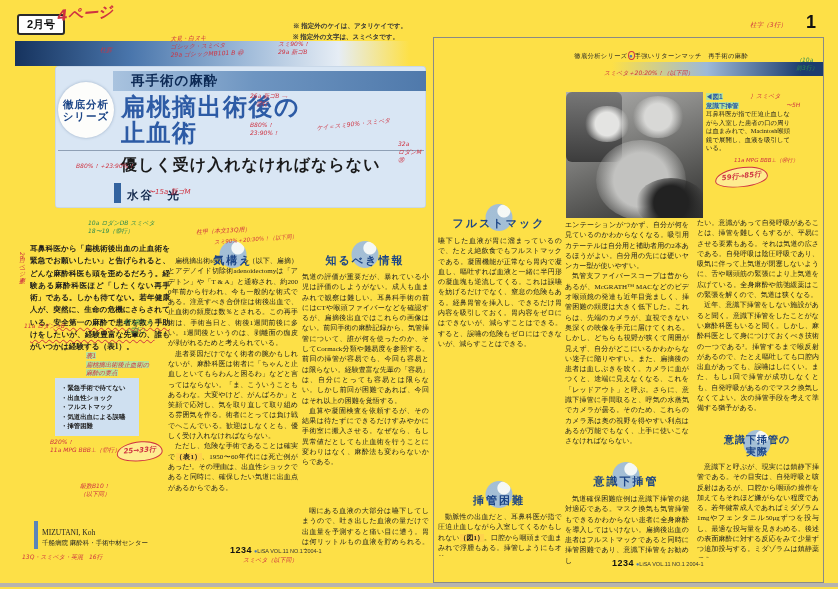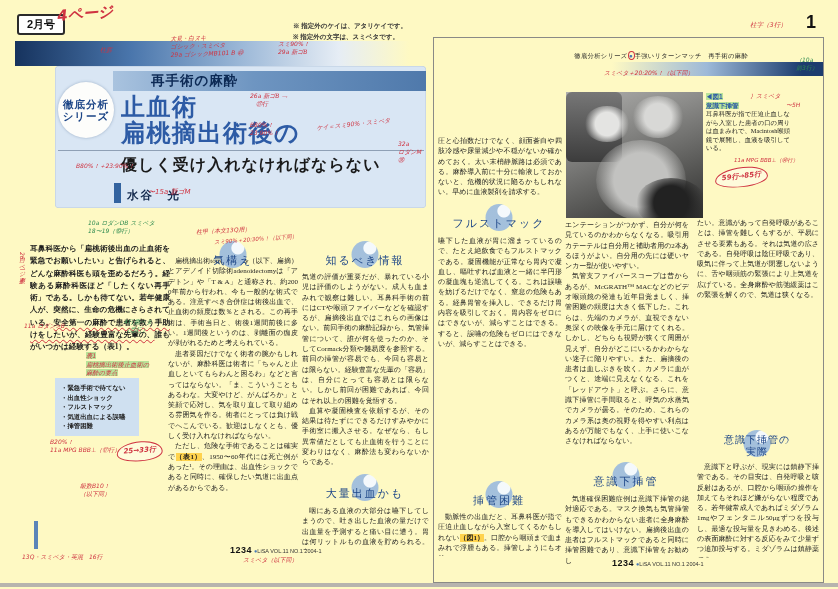--- a/index.html
+++ b/index.html
@@ -1,16 +1,16 @@
 <!DOCTYPE html>
 <html><head>
 <meta charset="utf-8">
 <style>
   html,body{margin:0;padding:0;background:#e8e6e1;}
-  #spread{position:relative;width:838px;height:589px;background:#fef9c3;overflow:hidden;
+  #spread{position:relative;width:838px;height:589px;background:#fde047;overflow:hidden;
           font-family:"Liberation Serif","DejaVu Serif",serif;}
   
   .scan-bottom{position:absolute;left:0;top:583px;width:838px;height:4px;background:#b7b4ae;}
   .rp-frame{position:absolute;left:433px;top:37px;width:389px;height:544px;border:1px solid #8a8a86;}
   
   .issue-box{position:absolute;left:17px;top:14px;border:2px solid #2b2b2b;border-radius:3px;
              background:#fff;padding:1px 8px;font-family:"Liberation Sans",sans-serif;
              font-weight:bold;font-size:11px;color:#111;}
   .printer-notes{position:absolute;left:293px;top:20px;width:130px;font-family:"Liberation Sans",sans-serif;
                  font-size:6.5px;font-weight:bold;color:#333;line-height:11px;white-space:pre-line;}
@@ -25,21 +25,21 @@
   .runhead .dot{color:#4a7ab5;border:1px solid #cf3341;border-radius:50%;padding:0 .5px;}
   
   .panel{position:absolute;left:55px;top:66px;width:371px;height:142px;background:#d9e6f4;
          border-radius:4px;box-shadow:0 0 0 .5px #b9c9dd inset;}
   .band{position:absolute;left:113px;top:71px;width:313px;height:20px;
         background:linear-gradient(90deg,#a9c3df 0%,#6e95c1 45%,#54204px,#4f79ab 100%);
         background:linear-gradient(90deg,#a9c3df 0%,#6e95c1 45%,#4f79ab 100%);
         display:flex;align-items:center;padding-left:14px;box-sizing:border-box;
         font-family:"Liberation Sans",sans-serif;font-weight:bold;font-size:13.5px;letter-spacing:1px;}
   .band .k1{color:#fff;text-shadow:0 0 2px #2c517e;}
-  .band .k2{color:#0d2a55;margin-left:24px;}
+  .band .k2{color:#0d2a55;margin-left:4px;}
   .badge{position:absolute;left:58px;top:82px;width:56px;height:56px;border-radius:50%;background:#fdfdfb;
          box-shadow:0 0 3px rgba(60,90,130,.4);display:flex;flex-direction:column;align-items:center;
          justify-content:center;font-family:"Liberation Sans",sans-serif;font-weight:bold;
          font-size:10.5px;color:#1c4587;line-height:12px;letter-spacing:1px;}
   .m-title{position:absolute;left:121px;top:94px;font-family:"Liberation Sans",sans-serif;
            font-weight:bold;font-size:24px;line-height:26px;color:#2d5ba5;letter-spacing:1.5px;}
   .divider{position:absolute;left:58px;top:150px;width:366px;height:1px;background:#8fa0b5;}
   .subtitle{position:absolute;left:121px;top:155px;font-family:"Liberation Sans",sans-serif;
             font-weight:bold;font-size:16px;color:#1a1a1a;letter-spacing:1px;}
   .author-bar{position:absolute;left:114px;top:183px;width:7px;height:20px;background:#33639f;}
@@ -50,21 +50,21 @@
       text-align:justify;word-break:break-all;}
   .tb p{margin:0;text-indent:1em;}
   .tb p.cont{text-indent:0;}
   .lead{position:absolute;left:30px;top:243px;width:140px;height:118px;overflow:hidden;
         font-size:7.6px;font-weight:bold;line-height:12.3px;color:#1c1c1c;text-align:justify;word-break:break-all;}
   .ul-red{text-decoration:underline wavy #cf3341 .5px;text-underline-offset:2px;}
   .hl-y{background:#ffd34d;font-weight:bold;}
   .sec-head{position:absolute;width:130px;text-align:center;z-index:2;}
   .sec-head .moon{position:absolute;left:50%;top:-9px;transform:translateX(-50%);width:27px;height:27px;
         border-radius:50%;background:radial-gradient(circle at 68% 26%,#f4f9ff 0 6px,#9fbddd 7px);z-index:-1;opacity:.95;}
-  .sec-head .lbl{font-family:"Liberation Sans",sans-serif;font-weight:normal;font-size:11px;
+  .sec-head .lbl{font-family:"Liberation Sans",sans-serif;font-weight:bold;font-size:11px;
         color:#1c4587;letter-spacing:2px;}
   .sec-head.small .lbl{font-size:10px;line-height:11.5px;letter-spacing:1px;display:block;}
   
   .t1-title{position:absolute;left:86px;top:352px;width:86px;font-family:"DejaVu Sans",sans-serif;
             font-style:italic;font-size:6.3px;line-height:8.5px;color:#cf3341;white-space:pre-line;z-index:3;}
   .t1-title span{background:#b9e398;}
   .t1-box{position:absolute;left:55px;top:378px;width:84px;height:58px;background:#cfe0f0;
           padding:5px 6px;box-sizing:border-box;}
   .t1-box .it{font-family:"Liberation Sans",sans-serif;font-weight:bold;font-size:6.4px;
           line-height:9.6px;color:#222;white-space:nowrap;}
@@ -146,64 +146,64 @@
 
   <div class="panel"></div>
   <div class="band">
     <span class="k2">再手術の麻酔</span>
   </div>
   <div class="badge">
     <span>徹底分析</span>
     <span>シリーズ</span>
   </div>
   <div class="m-title">
+    <div>扁桃摘出術後の</div>
     <div>止血術</div>
-    <div>扁桃摘出術後の</div>
   </div>
   <div class="divider"></div>
   <div class="subtitle">優しく受け入れなければならない</div>
   <div class="author-bar"></div>
   <div class="author">水谷　光</div>
 
   <div class="lead">
     <span>耳鼻科医から「扁桃術後出血の止血術を緊急でお願いしたい」と告げられると、どんな麻酔科医も頭を歪めるだろう。経験ある麻酔科医ほど「したくない再手術」である。しかも待てない。若年健康人が、突然に、生命の危機にさらされている。</span><span class="ul-red">安全第一の麻酔で患者を救う手助けをしたいが、経験豊富な先輩の、</span><span>誰もがいつかは経験する（表1）。</span>
   </div>
   <div class="t1-title"><span>表1
 扁桃摘出術後止血術の
 麻酔の要点</span></div>
   <div class="t1-box">
     <div class="it">・緊急手術で待てない</div>
     <div class="it">・出血性ショック</div>
     <div class="it">・フルストマック</div>
     <div class="it">・気道出血による誤嚥</div>
     <div class="it">・挿管困難</div>
   </div>
   <div class="credit-bar"></div>
+  <div class="credit">
+    <div>MIZUTANI, Koh</div>
+    <div class="aff">千船病院 麻酔科・手術中材センター</div>
+  </div>
 
   <div class="sec-head" style="left:168px;top:250px;">
     <span class="moon"></span>
     <span class="lbl">気構え</span>
   </div>
   <div class="tb" style="left:168px;top:256px;width:130px;height:268px;">
     <p>扁桃摘出術tonsillectomy（以下、扁摘）とアデノイド切除術adenoidectomyは「アデトン」や「T &amp; A」と通称され、約2000年前から行われ、今も一般的な術式である。注意すべき合併症は術後出血で、止血術の頻度は数％とされる。この再手術は、手術当日と、術後1週間前後に多い。1週間後というのは、剥離面の痂皮が剥がれるためと考えられている。</p>
     <p>患者要因だけでなく術者の腕かもしれないが、麻酔科医は術者に「ちゃんと止血しといてもらわんと困るわ」などと言ってはならない。「ま、こういうこともあるわな。大変やけど、がんばろか」と笑顔で応対し、気を取り直して取り組める雰囲気を作る。術者にとっては負け戦でへこんでいる。歓迎はしなくとも、優しく受け入れなければならない。</p>
     <p><span>ただし、危険な手術であることは確実で</span><span class="hl-y">（表1）</span><span>、1950〜60年代には死亡例があった¹。その理由は、出血性ショックであると同時に、確保したい気道に出血点があるからである。</span></p>
   </div>
 
   <div class="sec-head" style="left:300px;top:250px;">
     <span class="moon"></span>
     <span class="lbl">知るべき情報</span>
   </div>
   <div class="tb" style="left:302px;top:272px;width:127px;height:198px;">
     <p class="cont">気道の評価が重要だが、暴れている小児は評価のしようがない。成人も血まみれで観察は難しい。耳鼻科手術の前にはCTや喉頭ファイバーなどを確認するが、扁摘後出血ではこれらの画像はない。前回手術の麻酔記録から、気管挿管について、誰が何を使ったのか、そしてCormack分類や難易度を参照する。前回の挿管が容易でも、今回も容易とは限らない。経験豊富な先輩の「容易」は、自分にとっても容易とは限らない。しかし前回が困難であれば、今回はそれ以上の困難を覚悟する。</p>
     <p>血算や凝固検査を依頼するが、その結果は待たずにできるだけすみやかに手術室に搬入させる。なぜなら、もし異常値だとしても止血術を行うことに変わりはなく、麻酔法も変わらないからである。</p>
-  </div>
-  <div class="sec-head" style="left:300px;top:483px;">
-    <span class="moon"></span>
-    <span class="lbl">大量出血かも</span>
   </div>
   <div class="tb" style="left:302px;top:506px;width:127px;height:44px;">
     <p>咽にある血液の大部分は嚥下してしまうので、吐き出した血液の量だけで出血量を予測すると痛い目に遭う。胃は何リットルもの血液を貯められる。血</p>
   </div>
 
   <div class="pfoot" style="left:230px;top:545px;">
     <span class="num">1234</span><span class="dot">●</span><span>LiSA VOL.11 NO.1 2004-1</span>
   </div>
 
   <div class="photo">
@@ -212,23 +212,20 @@
     <div class="blob gown"></div>
     <div class="mach"></div>
     <div class="blob shadow"></div>
   </div>
   <div class="caption">
     <span class="flab"><span>◀図1</span></span>
     <span class="flab"><span>意識下挿管</span></span>
     <span>耳鼻科医が指で圧迫止血しながら入室した患者の口の周りは血まみれで、Macintosh喉頭鏡で展開し、血液を吸引している。</span>
   </div>
 
-  <div class="tb" style="left:438px;top:136px;width:124px;height:68px;">
-    <p class="cont">圧と心拍数だけでなく、顔面蒼白や四肢冷感や尿量減少や不穏がないか確かめておく。太い末梢静脈路は必須である。麻酔導入前に十分に輸液しておかないと、危機的状況に陥るかもしれない。早めに血液製剤を請求する。</p>
-  </div>
   <div class="sec-head" style="left:436px;top:213px;width:126px;">
     <span class="moon"></span>
     <span class="lbl">フルストマック</span>
   </div>
   <div class="tb" style="left:438px;top:236px;width:124px;height:244px;">
     <p class="cont">嚥下した血液が胃に溜まっているので、たとえ絶飲食でもフルストマックである。凝固機能が正常なら胃内で凝血し、嘔吐すれば血液と一緒に半円形の凝血塊も逆流してくる。これは誤嚥を妨げるだけでなく、窒息の危険もある。経鼻胃管を挿入し、できるだけ胃内容を吸引しておく。胃内容をゼロにはできないが、減らすことはできる。すると、誤嚥の危険もゼロにはできないが、減らすことはできる。</p>
   </div>
   <div class="sec-head" style="left:436px;top:490px;width:126px;">
     <span class="moon"></span>
     <span class="lbl">挿管困難</span>
@@ -244,20 +241,21 @@
   <div class="sec-head" style="left:563px;top:471px;width:126px;">
     <span class="moon"></span>
     <span class="lbl">意識下挿管</span>
   </div>
   <div class="tb" style="left:565px;top:494px;width:124px;height:70px;">
     <p>気道確保困難症例は意識下挿管の絶対適応である。マスク換気も気管挿管もできるかわからない患者に全身麻酔を導入してはいけない。扁摘後出血の患者はフルストマックであると同時に挿管困難であり、意識下挿管をお勧めし</p>
   </div>
 
   <div class="tb" style="left:697px;top:218px;width:122px;height:208px;">
     <p class="cont">たい。意識があって自発呼吸があることは、挿管を難しくもするが、平易にさせる要素もある。それは気道の広さである。自発呼吸は陰圧呼吸であり、吸気に伴って上気道が閉塞しないように、舌や咽頭筋の緊張により上気道を広げている。全身麻酔や筋弛緩薬はこの緊張を解くので、気道は狭くなる。</p>
+    <p>近年、意識下挿管をしない施設があると聞く。意識下挿管をしたことがない麻酔科医もいると聞く。しかし、麻酔科医として身につけておくべき技術の一つである²。挿管するまで喉反射があるので、たとえ嘔吐しても口腔内出血があっても、誤嚥はしにくい。また、もし1回で挿管が成功しなくとも、自発呼吸があるのでマスク換気しなくてよい。次の挿管手段を考えて準備する猶予がある。</p>
   </div>
   <div class="sec-head small" style="left:695px;top:434px;width:124px;">
     <span class="moon" style="top:-4px;"></span>
     <span class="lbl">意識下挿管の</span>
     <span class="lbl">実際</span>
   </div>
   <div class="tb" style="left:697px;top:462px;width:122px;height:96px;">
     <p>意識下と呼ぶが、現実には鎮静下挿管である。その目安は、自発呼吸と咳反射はあるが、口腔から咽頭の操作を加えてもそれほど嫌がらない程度である。若年健常成人であればミダゾラム1mgやフェンタニル50μgずつを投与し、最適な投与量を見きわめる。後述の表面麻酔に対する反応をみて少量ずつ追加投与する。ミダゾラムは鎮静薬であ</p>
   </div>
 

